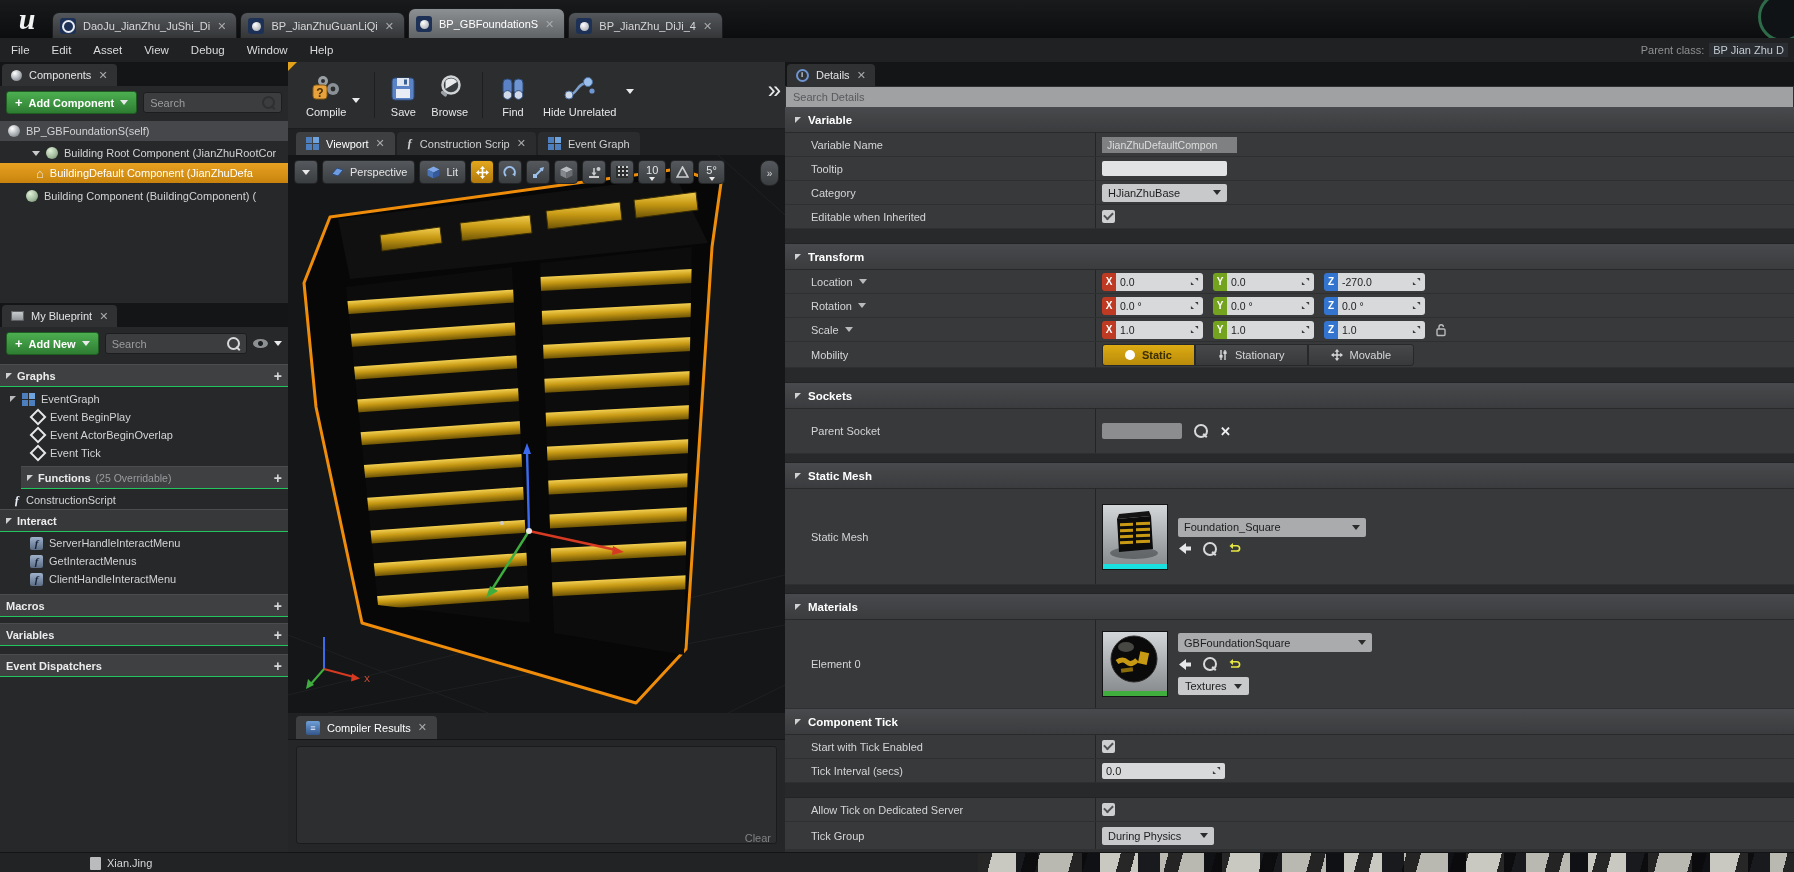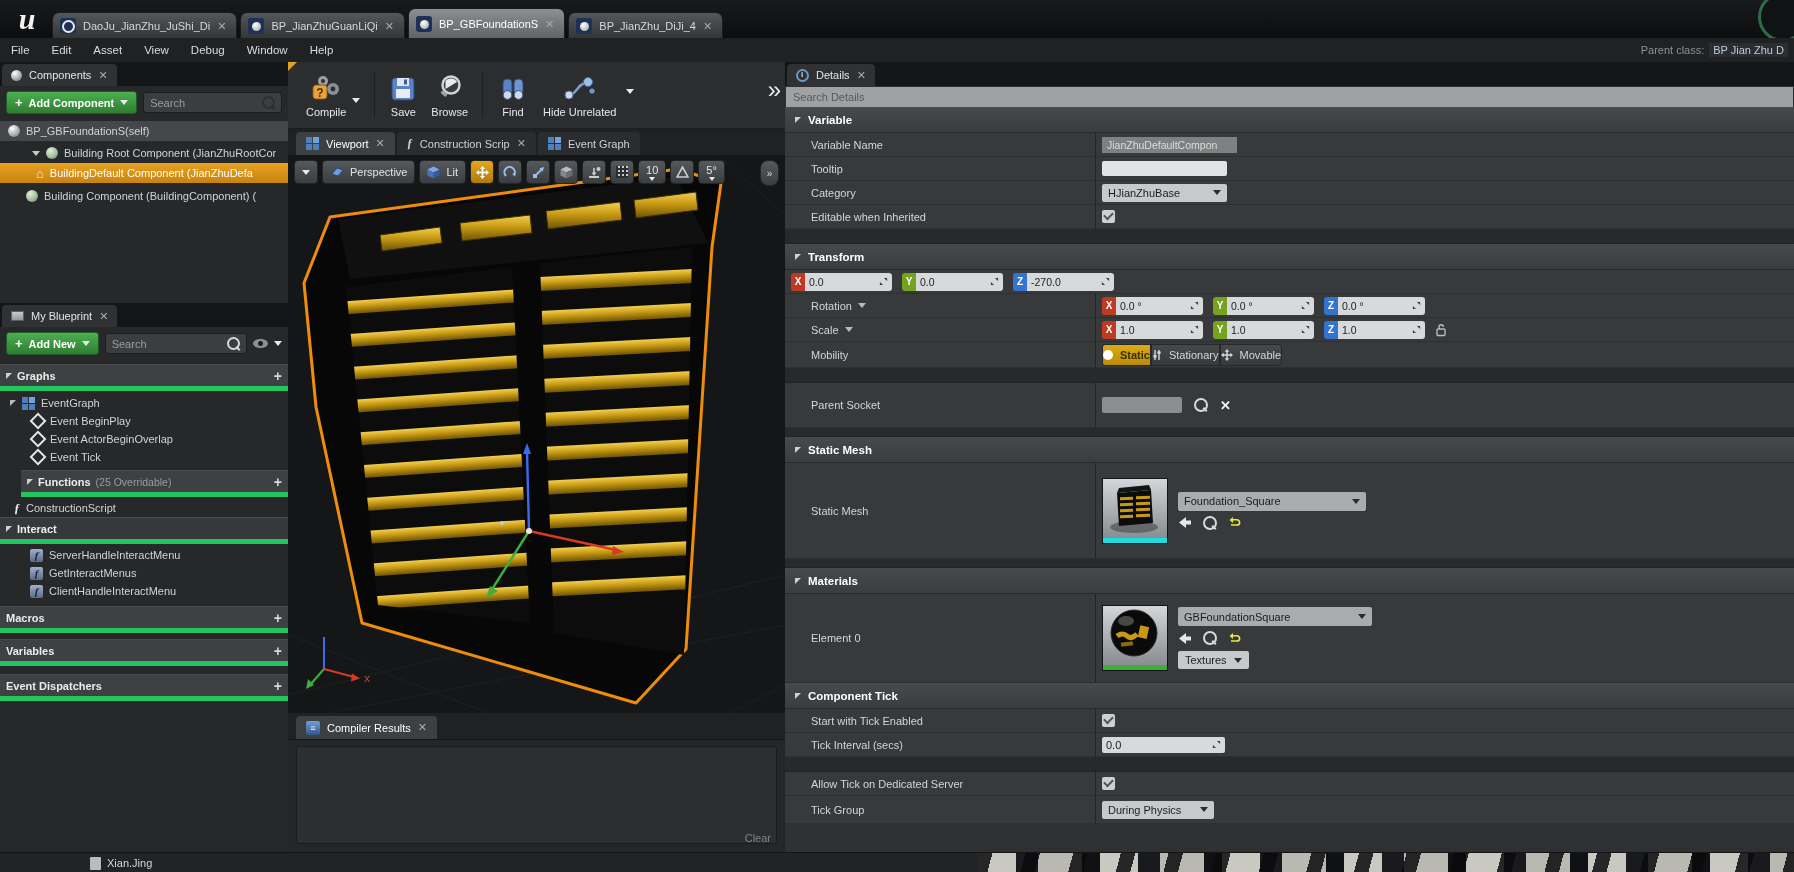--- a/index.html
+++ b/index.html
@@ -48,21 +48,21 @@
   .mag{width:9px;height:9px;border:2px solid #2e2f31;border-radius:50%;position:relative;flex:none;}
   .mag::after{content:"";position:absolute;width:2px;height:5px;background:#2e2f31;left:8px;top:7px;transform:rotate(-45deg);}
   .mag.light{border-color:#d8d9da;} .mag.light::after{background:#d8d9da;}
   .treerow{height:20px;display:flex;align-items:center;gap:6px;padding-left:8px;color:#d2d3d4;}
   .treerow.self{background:#45474a;margin:2px 0;}
   .treerow.selected{background:linear-gradient(#e7a222,#c9830d);color:#fff;}
   .sph{width:12px;height:12px;border-radius:50%;background:radial-gradient(circle at 35% 30%,#ffffff,#9aa0a6 65%,#5c6166);flex:none;}
   .sph.green{background:radial-gradient(circle at 35% 30%,#dff0d8,#9fb89a 60%,#5d7258);}
   .exp{width:0;height:0;border-top:5px solid #c9cacb;border-left:4px solid transparent;border-right:4px solid transparent;flex:none;}
   .house{font-size:13px;color:#efe9df;line-height:1;flex:none;}
-  .mbheader{height:21px;background:#3e4042;border-top:1px solid #4a4c4e;border-bottom:5px solid #22c55e;
+  .mbheader{height:21px;background:#3e4042;border-top:1px solid #4a4c4e;border-bottom:1px solid #22c55e;
             display:flex;align-items:center;gap:5px;padding:0 6px;color:#ececec;font-weight:bold;}
   .mbheader .note{font-weight:normal;color:#9a9c9e;font-size:10.5px;}
   .mbheader .plusbtn{margin-left:auto;color:#d6d7d8;font-size:14px;font-weight:bold;line-height:1;}
   .mbitem{height:18px;display:flex;align-items:center;gap:6px;color:#d2d3d4;}
   .diamond{width:8px;height:8px;border:2px solid #e6e7e8;transform:rotate(45deg);flex:none;background:#26282a;}
   .gicon{width:13px;height:13px;flex:none;display:grid;grid-template-columns:6px 6px;grid-template-rows:6px 6px;gap:1px;}
   .gicon div{background:#4d7fbe;} .gicon div:nth-child(2){background:#6fa3dd;}
   .ficon{width:13px;height:13px;flex:none;background:linear-gradient(#9fb2cc,#5b6b84);border:1px solid #3c4densen;border-radius:2px;
          color:#15233a;font-family:"Liberation Serif",serif;font-style:italic;font-weight:bold;font-size:11px;
          display:flex;align-items:center;justify-content:center;}
@@ -122,21 +122,21 @@
   .cat{width:113px;}
   .cb{width:13px;height:13px;background:#cdcfd1;border-radius:2px;position:relative;flex:none;}
   .cb.on::after{content:"";position:absolute;left:2px;top:2px;width:7px;height:4px;border-left:2px solid #4f5153;border-bottom:2px solid #4f5153;transform:rotate(-45deg);}
   .vec{display:flex;align-items:center;margin-right:5px;}
   .chip{width:14px;height:18px;border-radius:3px 0 0 3px;color:#fff;font-weight:bold;font-size:10px;
         display:flex;align-items:center;justify-content:center;flex:none;}
   .chip.x{background:#bf3a22;} .chip.y{background:#74a41f;} .chip.z{background:#3374cf;}
   .vinput{width:79px;height:18px;background:#d7d9db;color:#212121;border-radius:0 3px 3px 0;
           display:flex;align-items:center;justify-content:space-between;padding:0 4px;font-size:10.5px;}
   .diag{flex:none;}
-  .mobseg{height:20px;display:flex;align-items:center;padding:0 0;gap:7px;background:linear-gradient(#46484a,#38393b);
+  .mobseg{height:20px;display:flex;align-items:center;padding:0 22px;gap:7px;background:linear-gradient(#46484a,#38393b);
           border:1px solid #27282a;color:#d6d7d8;}
   .mobseg.first{border-radius:3px 0 0 3px;} .mobseg.last{border-radius:0 3px 3px 0;}
   .mobseg.sel{background:linear-gradient(#ddab13,#b98b0a);color:#3a2d00;font-weight:bold;}
   .radio{width:10px;height:10px;border-radius:50%;background:#fff;flex:none;}
   .psfield{width:80px;height:16px;background:#8b8d8f;border-radius:2px;}
   .xclear{color:#f0f0f0;font-weight:bold;font-size:13px;line-height:1;}
   .thumb{width:64px;height:64px;border:1px solid #141414;background:linear-gradient(#d4d7d9 0%,#9b9ea0 70%,#85888a 100%);
          position:relative;flex:none;}
   .thumb .strip{position:absolute;left:0;right:0;bottom:0;height:5px;}
   .combo{height:19px;background:#a9abad;color:#1c1c1c;border-radius:2px;display:flex;align-items:center;
@@ -658,20 +658,24 @@
             <span class="cb on"></span>
           </div>
       </div>
       <div class="dgap g14"></div>
 
       <div class="dheader">
         <span class="hcaret"></span>
         <span>Transform</span>
       </div>
       <div class="drow h23">
+        <div class="dlabel">
+          <span>Location</span>
+          <span class="caret-dn" style="margin-left:6px;border-top-color:#b9babb;"></span>
+        </div>
         <div class="dval">
           <span class="vec">
               <span class="chip x">X</span>
             <span class="vinput">
                 <span>0.0</span>
               <svg class="diag" width="9" height="9" viewBox="0 0 10 10">
                   <path d="M9 1 L9 4.5 L5.5 1 Z M1 9 L1 5.5 L4.5 9 Z" fill="#3c3c3c"></path>
                 </svg>
               </span>
             </span>
@@ -788,20 +792,24 @@
           <span class="mobseg last">
             <svg width="12" height="12" viewBox="0 0 13 13">
               <path d="M6.5 0 L9 3 H7.3 V5.7 H10 V4 L13 6.5 L10 9 V7.3 H7.3 V10 H9 L6.5 13 L4 10 H5.7 V7.3 H3 V9 L0 6.5 L3 4 V5.7 H5.7 V3 H4 Z" fill="#d6d7d8"></path>
             </svg>
             <span>Movable</span>
           </span>
         </div>
       </div>
       <div class="dgap g14"></div>
 
+      <div class="dheader">
+        <span class="hcaret"></span>
+        <span>Sockets</span>
+      </div>
       <div class="drow h44">
         <div class="dlabel">Parent Socket</div>
         <div class="dval" style="gap:12px;">
           <span class="psfield"></span>
           <span class="mag light" style="width:10px;height:10px;"></span>
           <span class="xclear">✕</span>
         </div>
       </div>
       <div class="dgap g8"></div>
 

